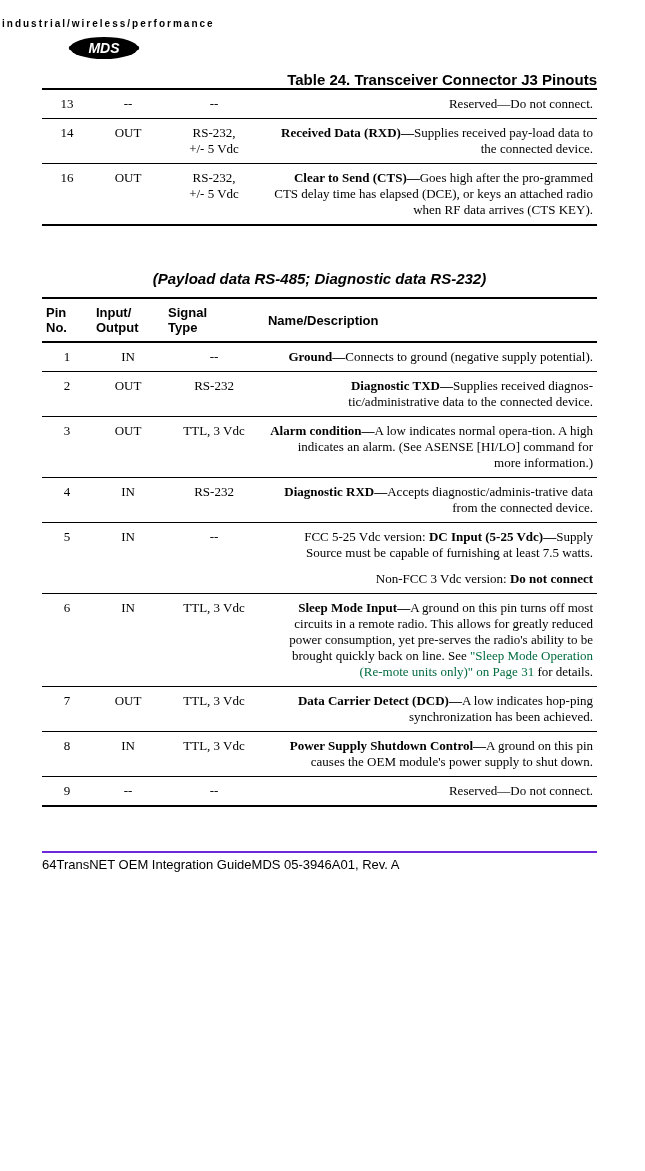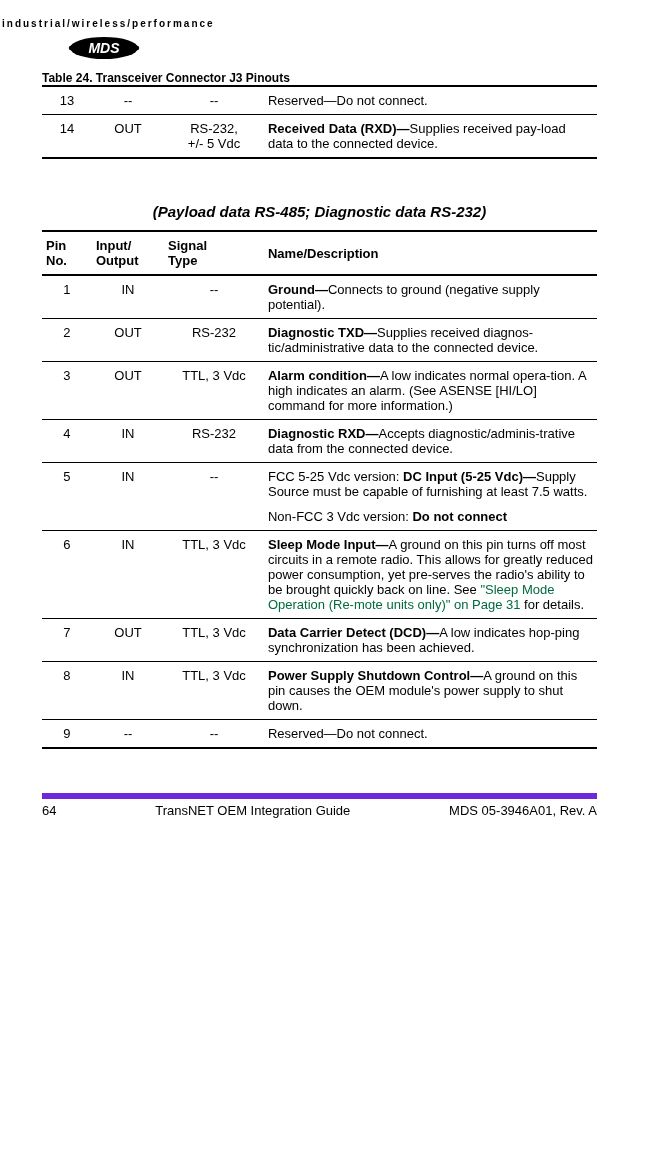--- a/index.html
+++ b/index.html
@@ -22,23 +22,23 @@
     letter-spacing: 2px;
     margin-left: -40px;
     margin-bottom: 6px;
   }
   .logo {
     margin-left: 26px;
     margin-bottom: 10px;
   }
   .logo svg { display: block; }
   .table-title {
-    text-align: left;
+    text-align: right;
     font-weight: bold;
-    font-size: 12px;
+    font-size: 15px;
   }
   .table-subtitle {
     text-align: center;
     font-style: italic;
     font-weight: bold;
     font-size: 15px;
     margin-bottom: 10px;
   }
   table {
     border-collapse: collapse;
@@ -51,37 +51,37 @@
     padding: 6px 4px;
     font-weight: bold;
     text-align: left;
     vertical-align: middle;
   }
   tbody td {
     border-top: 1px solid #000;
     padding: 6px 4px;
     vertical-align: top;
     text-align: center;
+    font-family: Liberation Serif, serif;
   }
   tbody tr:last-child td {
     border-bottom: 2px solid #000;
   }
   td.desc {
-    text-align: left;
+    text-align: right;
   }
   .sig-col { white-space: pre-line; }
   .desc b { font-weight: bold; }
   .green-link { color: #006b3f; }
   .gap { height: 44px; }
   .table24 tbody tr:first-child td { border-top: 2px solid #000; }
   .footer {
     display: flex;
-    justify-content: space-between;
     font-size: 13px;
-    border-top: 6px solid #6d28d9;
+    border-top: 2px solid #6d28d9;
     margin-top: 44px;
     padding-top: 4px;
   }
   .p5-extra { margin-top: 10px; }
   .col-pin  { width: 9%; }
   .col-io   { width: 13%; }
   .col-sig  { width: 18%; }
   .col-desc { width: 60%; }
 </style>
 </head>
@@ -116,20 +116,27 @@
         <td class="sig-col">--</td>
         <td class="desc"><b></b><span>Reserved—Do not connect.</span></td>
       </tr>
       <tr>
         <td>14</td>
         <td>OUT</td>
         <td class="sig-col">RS-232,
 +/- 5 Vdc</td>
         <td class="desc"><b>Received Data (RXD)—</b><span>Supplies received pay-load data to the connected device.</span></td>
       </tr>
+      <tr>
+        <td>16</td>
+        <td>OUT</td>
+        <td class="sig-col">RS-232,
++/- 5 Vdc</td>
+        <td class="desc"><b>Clear to Send (CTS)—</b><span>Goes high after the pro-grammed CTS delay time has elapsed (DCE), or keys an attached radio when RF data arrives (CTS KEY).</span></td>
+      </tr>
     </tbody>
   </table>
 
   <div class="gap"></div>
 
   <div class="table-subtitle">(Payload data RS-485; Diagnostic data RS-232)</div>
 
   <table class="table25">
     <colgroup>
         <col class="col-pin">

